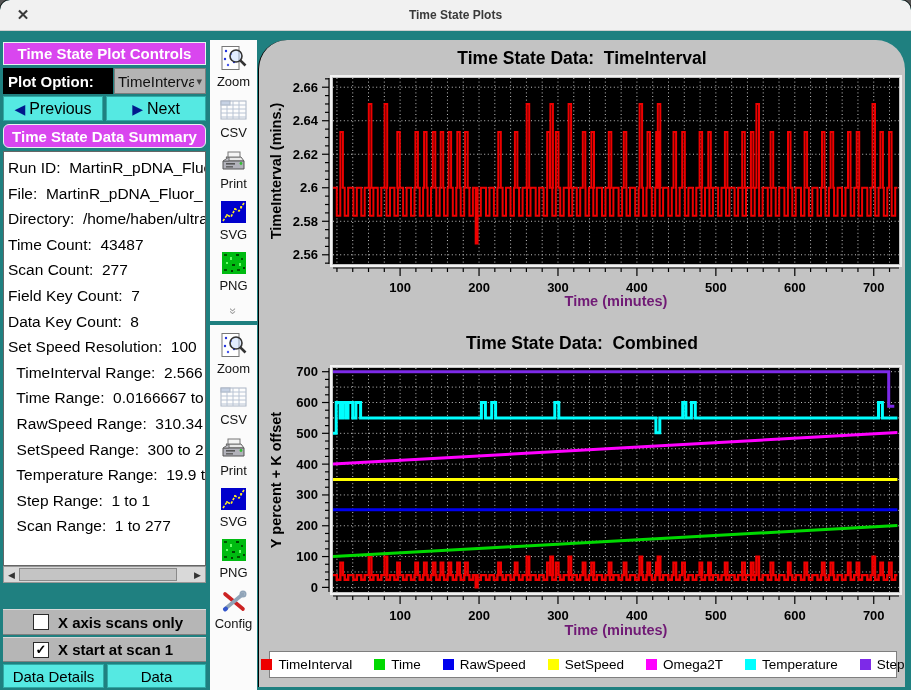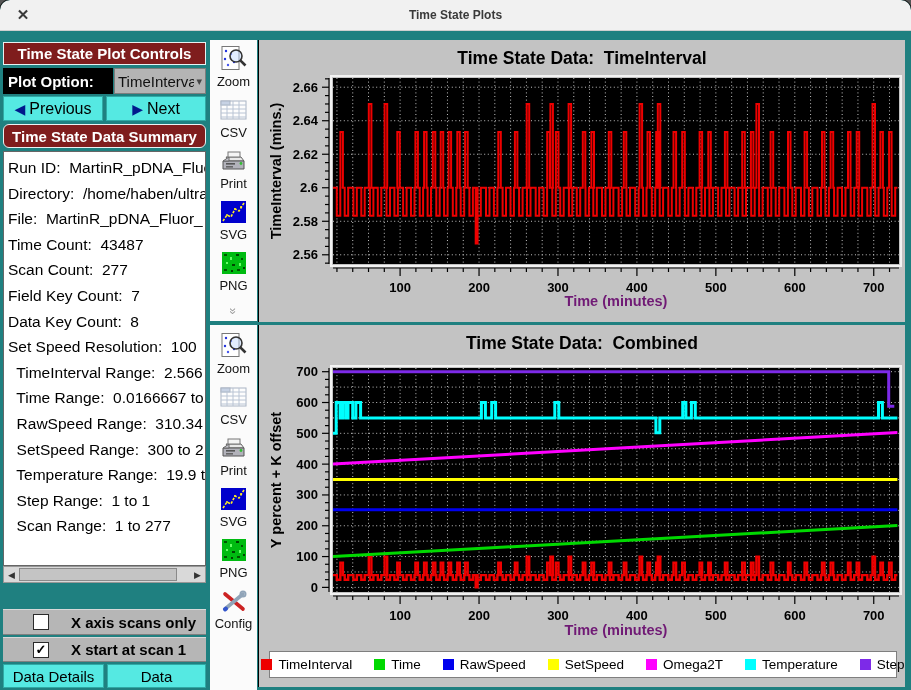--- a/index.html
+++ b/index.html
@@ -8,42 +8,42 @@
     font-family:"Liberation Sans",sans-serif;}
   
   .titlebar{position:absolute;left:0;top:0;width:100%;height:30px;background:#f1f1f1;
     border-bottom:1px solid #cfcfcf;border-radius:10px 10px 0 0;}
   .close-btn{position:absolute;left:12px;top:4px;width:22px;height:22px;display:flex;
     align-items:center;justify-content:center;font-size:15px;font-weight:700;color:#3a3a3a;cursor:pointer;}
   .win-title{position:absolute;left:0;right:0;top:0;height:30px;display:flex;align-items:center;
     justify-content:center;font-size:12px;font-weight:600;color:#3a3a3a;}
   
   .lp{position:absolute;left:3px;width:203px;box-sizing:border-box;}
-  .hdr{background:#7f1d1d;border:1px solid #e8f2f2;color:#fff;font-weight:700;font-size:15px;
+  .hdr{background:#d946ef;border:1px solid #e8f2f2;color:#fff;font-weight:700;font-size:15px;
     display:flex;align-items:center;justify-content:center;white-space:nowrap;}
   .optlabel{position:absolute;left:0;top:0;bottom:0;width:110px;background:#000;color:#fff;
     font-weight:700;font-size:15px;display:flex;align-items:center;padding-left:5px;box-sizing:border-box;}
   .combo{position:absolute;left:111px;right:0;top:0;bottom:0;background:#b4b4b4;border:1px solid #7d7d7d;
     color:#111;font-size:15px;display:flex;align-items:center;padding:0 3px;box-sizing:border-box;
     overflow:hidden;cursor:pointer;}
   .combo .cval{white-space:nowrap;overflow:hidden;flex:1;}
   .combo .carr{color:#444;font-size:11px;margin-left:2px;}
   .btn-cyan{background:#55e9e2;border:1px solid #2fa9a4;color:#000;font-size:16px;display:flex;
     align-items:center;justify-content:center;gap:4px;box-sizing:border-box;cursor:pointer;white-space:nowrap;}
   .navarrow{color:#001a8c;font-size:14px;}
   .summary{background:#fff;border:1px solid #666;box-sizing:border-box;overflow:hidden;
     padding:3px 0 0 4px;}
   .summary div{white-space:pre;overflow:hidden;font-size:15.5px;line-height:25.6px;color:#000;}
   .hscroll{background:#d9d9d9;border:1px solid #979797;box-sizing:border-box;}
   .hs-arrow{position:absolute;top:0;bottom:0;width:15px;display:flex;align-items:center;
     justify-content:center;font-size:9px;color:#333;cursor:pointer;}
   .hs-thumb{position:absolute;left:15px;top:1px;bottom:1px;width:158px;background:#c4c4c4;
     border:1px solid #8a8a8a;box-sizing:border-box;cursor:pointer;}
   .checkrow{background:#b6b6b6;border-top:1px solid #d9d9d9;border-bottom:1px solid #7f7f7f;
-    display:flex;align-items:center;padding-left:30px;gap:22px;box-sizing:border-box;cursor:pointer;}
+    display:flex;align-items:center;padding-left:30px;gap:9px;box-sizing:border-box;cursor:pointer;}
   .checkrow .box{width:16px;height:16px;background:#fff;border:1px solid #2b2b2b;display:flex;
     align-items:center;justify-content:center;font-size:13px;font-weight:700;color:#000;box-sizing:border-box;}
   .checkrow .clabel{font-weight:700;font-size:15px;color:#000;}
   
   .toolbar{position:absolute;left:210px;width:47px;background:#fbfbfb;display:flex;
     flex-direction:column;align-items:center;box-sizing:border-box;}
   .tool{display:flex;flex-direction:column;align-items:center;margin-bottom:7px;cursor:pointer;}
   .tool svg{width:31px;height:28px;display:block;}
   .tlabel{font-size:13px;color:#141414;margin-top:1px;}
   .tb-overflow{margin-top:auto;margin-bottom:3px;color:#9a9a9a;font-size:12px;
@@ -91,22 +91,22 @@
     <div class="btn-cyan" style="position:absolute;left:103px;top:0;bottom:0;right:0;">
       <span class="navarrow">▶</span>
       <span>Next</span>
     </div>
   </div>
 
   <div class="lp hdr" style="top:124px;height:24px;border-radius:6px;">Time State Data Summary</div>
 
   <div class="lp summary" style="top:151px;height:415px;" id="summary">
       <div>Run ID:  MartinR_pDNA_Fluo</div>
+      <div>File:  MartinR_pDNA_Fluor_</div>
       <div>Directory:  /home/haben/ultra</div>
-      <div>File:  MartinR_pDNA_Fluor_</div>
       <div>Time Count:  43487</div>
       <div>Scan Count:  277</div>
       <div>Field Key Count:  7</div>
       <div>Data Key Count:  8</div>
       <div>Set Speed Resolution:  100</div>
       <div>  TimeInterval Range:  2.566</div>
       <div>  Time Range:  0.0166667 to</div>
       <div>  RawSpeed Range:  310.34</div>
       <div>  SetSpeed Range:  300 to 2</div>
       <div>  Temperature Range:  19.9 t</div>
@@ -284,21 +284,21 @@
             <line x1="7" y1="7" x2="25" y2="22" stroke="#cc2222" stroke-width="3.6" stroke-linecap="round"></line>
             <line x1="25" y1="7" x2="7" y2="22" stroke="#90a4b8" stroke-width="3.6" stroke-linecap="round"></line>
             <circle cx="25" cy="7" r="2.6" fill="none" stroke="#90a4b8" stroke-width="1.8"></circle>
             <rect x="5" y="20" width="5" height="4" rx="1.5" fill="#3355cc" transform="rotate(-40 7.5 22)"></rect>
           </svg>
         </span>
         <span class="tlabel">Config</span>
       </div>
     </div>
 
-  <div class="plot-panel" id="p1" style="top:40px;height:282px;">
+  <div class="plot-panel" id="p1" style="top:40px;height:330px;border-radius:29px;">
     <div class="plot-title">Time State Data:  TimeInterval</div>
     <svg class="chart" id="chart0" width="647" height="282">
         <rect x="72" y="36" width="570" height="190" fill="none" stroke="#f2f2f2" stroke-width="2"></rect>
         <rect x="74" y="38" width="566" height="186" fill="#000000"></rect>
         <g stroke="#ffffff" stroke-width="0.9" stroke-dasharray="1 2.6" opacity="0.85">
           <line x1="77.94700139470014" y1="38" x2="77.94700139470014" y2="224"></line>
           <line x1="93.7350069735007" y1="38" x2="93.7350069735007" y2="224"></line>
           <line x1="109.52301255230125" y1="38" x2="109.52301255230125" y2="224"></line>
           <line x1="125.3110181311018" y1="38" x2="125.3110181311018" y2="224"></line>
           <line x1="141.09902370990238" y1="38" x2="141.09902370990238" y2="224"></line>

